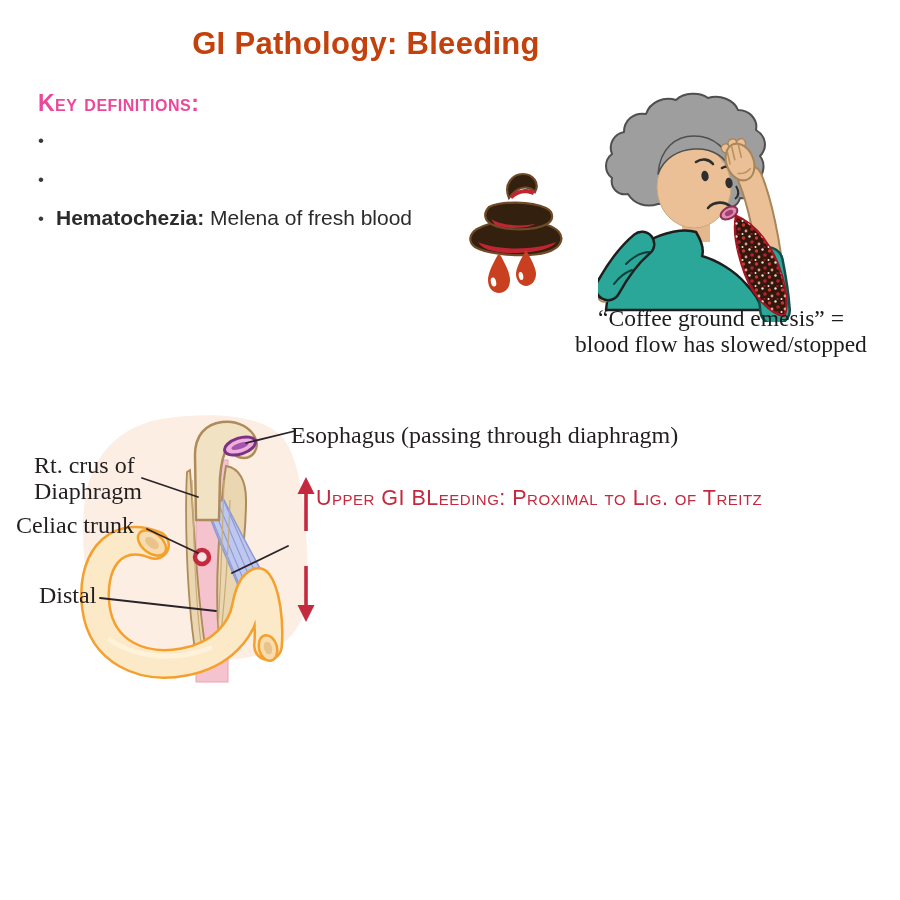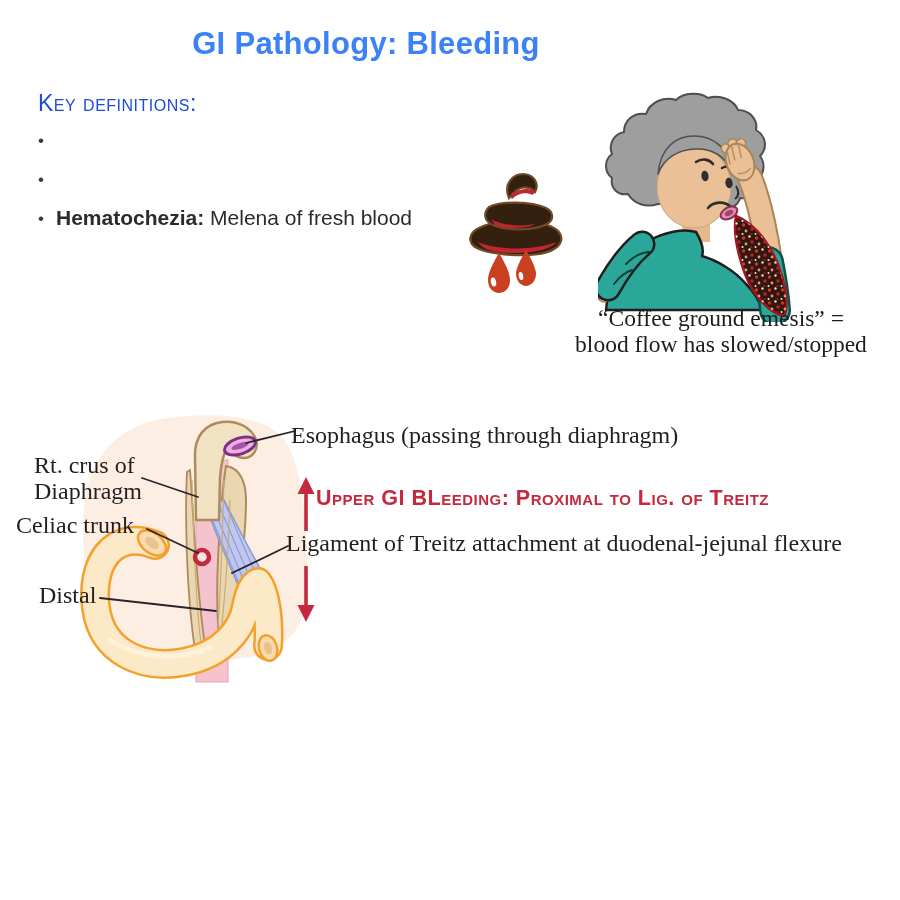--- a/index.html
+++ b/index.html
@@ -1,36 +1,36 @@
 <!DOCTYPE html>
 <html><head>
 <meta charset="utf-8">
 <style>
   html,body{margin:0;padding:0;background:#ffffff;}
   #canvas{position:relative;width:900px;height:900px;background:#fff;overflow:hidden;
           font-family:"Liberation Sans",sans-serif;}
   
   .title{position:absolute;top:26px;left:0;width:732px;text-align:center;
-         font-size:31px;font-weight:700;letter-spacing:.3px;color:#3b82f6;}
+         font-size:31px;font-weight:700;letter-spacing:.3px;color:#c2410c;}
   
   .defs{position:absolute;left:38px;top:90px;color:#2b2b2b;}
-  .defs-heading{font-size:23px;font-weight:400;font-variant:small-caps;
-                letter-spacing:.5px;color:#1d4ed8;margin:0 0 11px 0;}
+  .defs-heading{font-size:23px;font-weight:700;font-variant:small-caps;
+                letter-spacing:.5px;color:#ec4899;margin:0 0 11px 0;}
   .def-item{display:flex;align-items:flex-start;margin:0 0 15px 0;font-size:21px;line-height:23px;}
   .def-bullet{width:18px;font-size:17px;color:#3a3a3a;padding-top:1px;}
   .def-term{font-weight:700;}
   .def-desc{font-weight:400;}
   
   .emesis-caption{position:absolute;left:540px;top:305px;width:362px;text-align:center;
                   font-family:"Liberation Serif",serif;font-size:23.5px;line-height:26px;color:#1d1d1d;}
   
   .serif-label{position:absolute;font-family:"Liberation Serif",serif;font-size:24px;
                line-height:26px;color:#231f20;white-space:nowrap;}
   
-  .red-line{position:absolute;font-family:"Liberation Sans",sans-serif;font-weight:700;
+  .red-line{position:absolute;font-family:"Liberation Sans",sans-serif;font-weight:400;
             font-size:21.5px;color:#c4293d;font-variant:small-caps;letter-spacing:.5px;
             white-space:nowrap;}
   svg{position:absolute;display:block;}
 </style>
 </head>
 <body>
 
 <div id="canvas">
 
   <div class="title">GI Pathology: Bleeding</div>
@@ -181,17 +181,16 @@
     </g>
   </svg>
 
   <div class="serif-label" style="left:34px;top:452px;">
     <div>Rt. crus of</div>
     <div>Diaphragm</div>
   </div>
   <div class="serif-label" style="left:16px;top:512px;">Celiac trunk</div>
   <div class="serif-label" style="left:39px;top:582px;">Distal</div>
   <div class="serif-label" style="left:291px;top:422px;">Esophagus (passing through diaphragm)</div>
-  <div class="serif-label" style="left:286px;top:530px;">Ligament of Treitz attachment at duodenal-jejunal flexure</div>
 
   <div class="red-line" style="left:316px;top:486px;">Upper GI BLeeding: Proximal to Lig. of Treitz</div>
 
 </div>
 
 </body></html>

